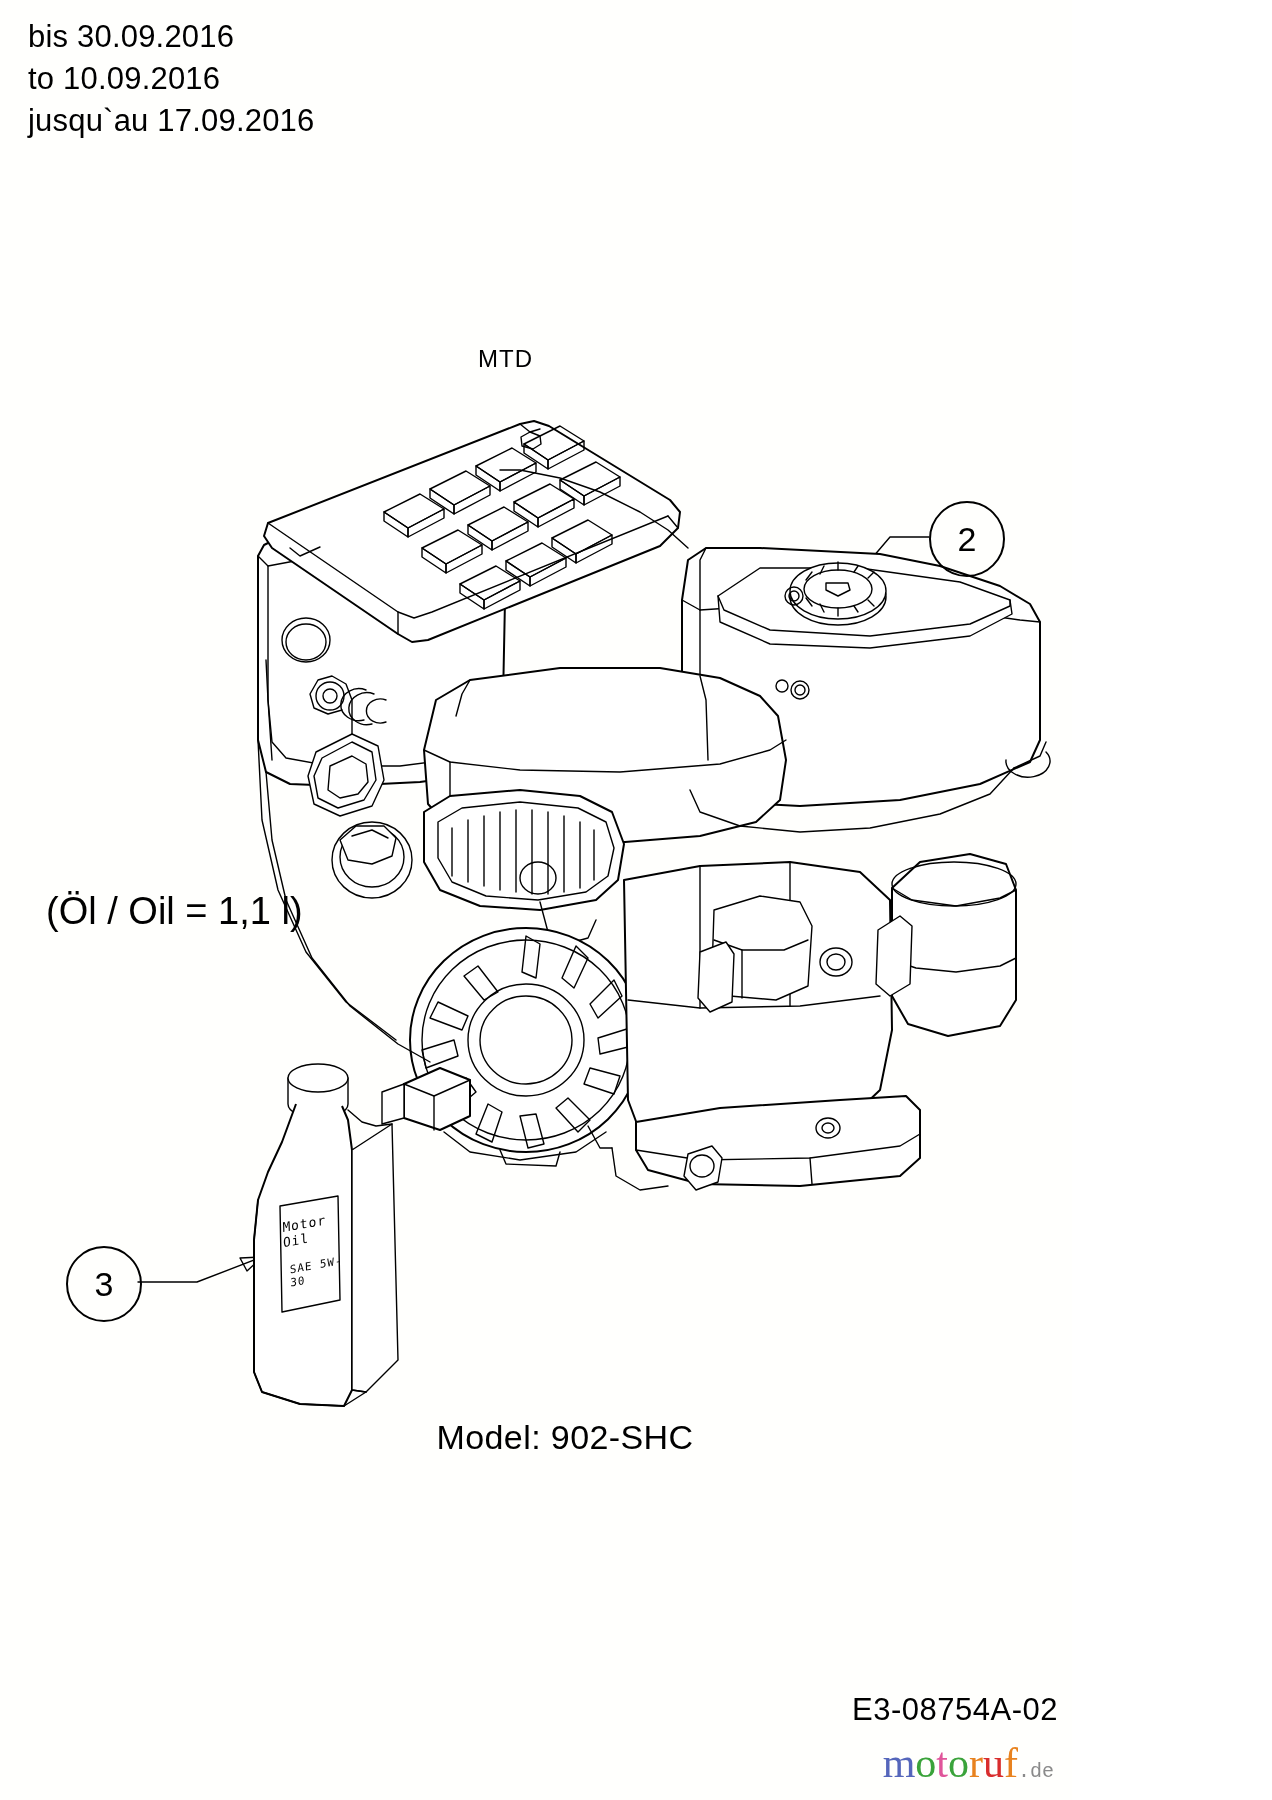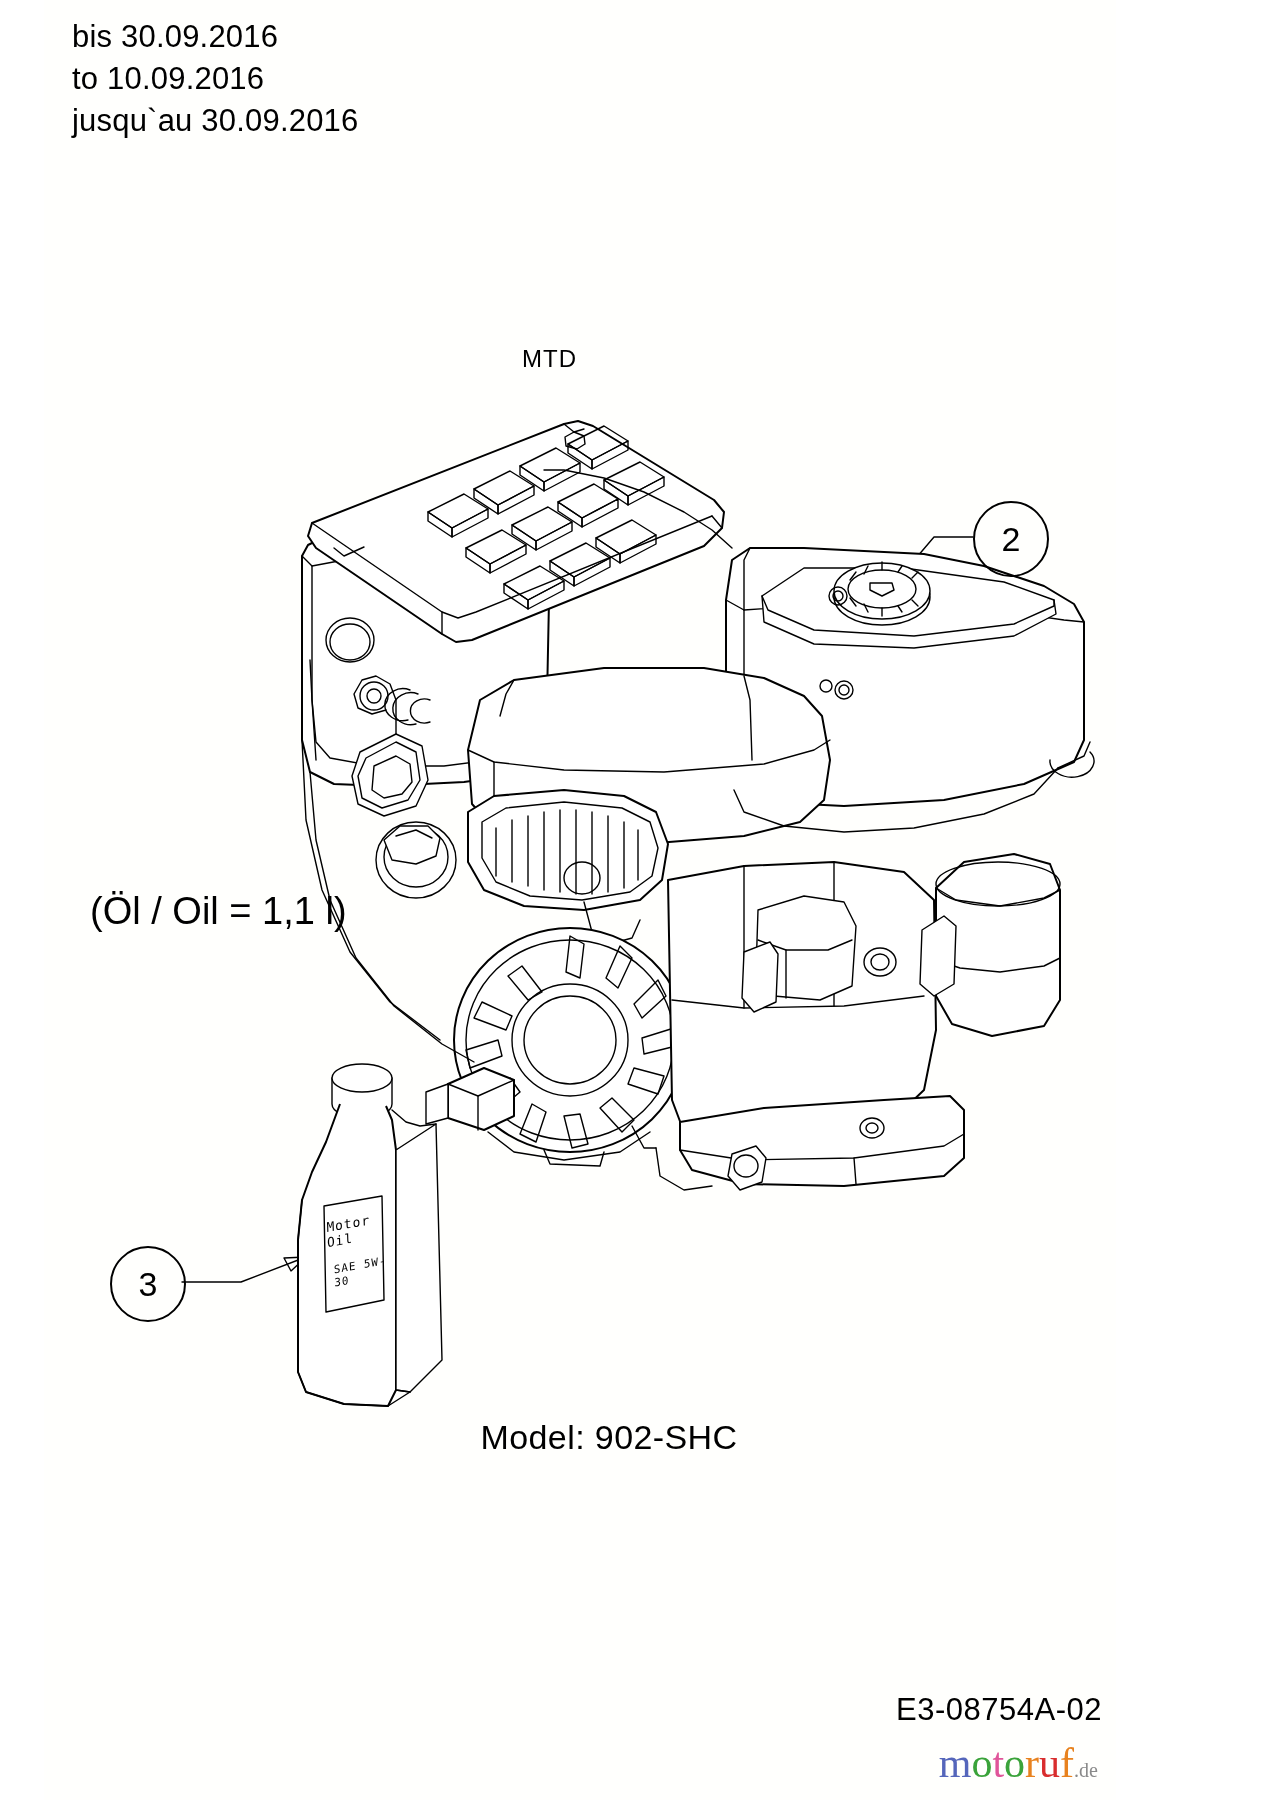--- a/index.html
+++ b/index.html
@@ -10,21 +10,20 @@
   body {
     font-family: "Liberation Sans", sans-serif;
     color: #000000;
   }
   #page {
     position: relative;
     width: 1072px;
     height: 1800px;
     background: #fffffd;
     overflow: hidden;
-    margin-left: 44px;
   }
   .abs { position: absolute; }
 
   
   #validity-block {
     left: 28px;
     top: 16px;
     line-height: 42px;
     font-size: 31px;
     letter-spacing: 0.2px;
@@ -70,21 +69,21 @@
   
   #watermark {
     right: 18px;
     top: 1742px;
     font-family: "Liberation Serif", serif;
     font-size: 42px;
     line-height: 42px;
     white-space: nowrap;
   }
   #watermark span { font-weight: 400; }
-  #watermark .suffix { font-size: 20px; color: #8a8a8a; font-family: Liberation Serif, serif; }
+  #watermark .suffix { font-size: 20px; color: #8a8a8a; font-family: Liberation Mono, monospace; }
 
   
   .balloon {
     border: 2px solid #000;
     border-radius: 50%;
     width: 72px;
     height: 72px;
     display: flex;
     align-items: center;
     justify-content: center;
@@ -105,21 +104,21 @@
   }
 </style>
 </head>
 <body>
 
 <div id="page">
 
   <div id="validity-block" class="abs">
     <div>bis 30.09.2016</div>
     <div>to 10.09.2016</div>
-    <div>jusqu`au 30.09.2016</div>
+    <div>jusqu`au 17.09.2016</div>
   </div>
 
   <div id="brand-label" class="abs">MTD</div>
 
   <div id="oil-capacity-note" class="abs">(Öl / Oil = 1,1 l)</div>
 
   <svg id="engine-drawing" class="abs" width="1272" height="1800" viewBox="0 0 1272 1800" aria-hidden="true">
 
     <g>
       <path class="thin" d="M929 537 L890 537 L740 713"></path>

